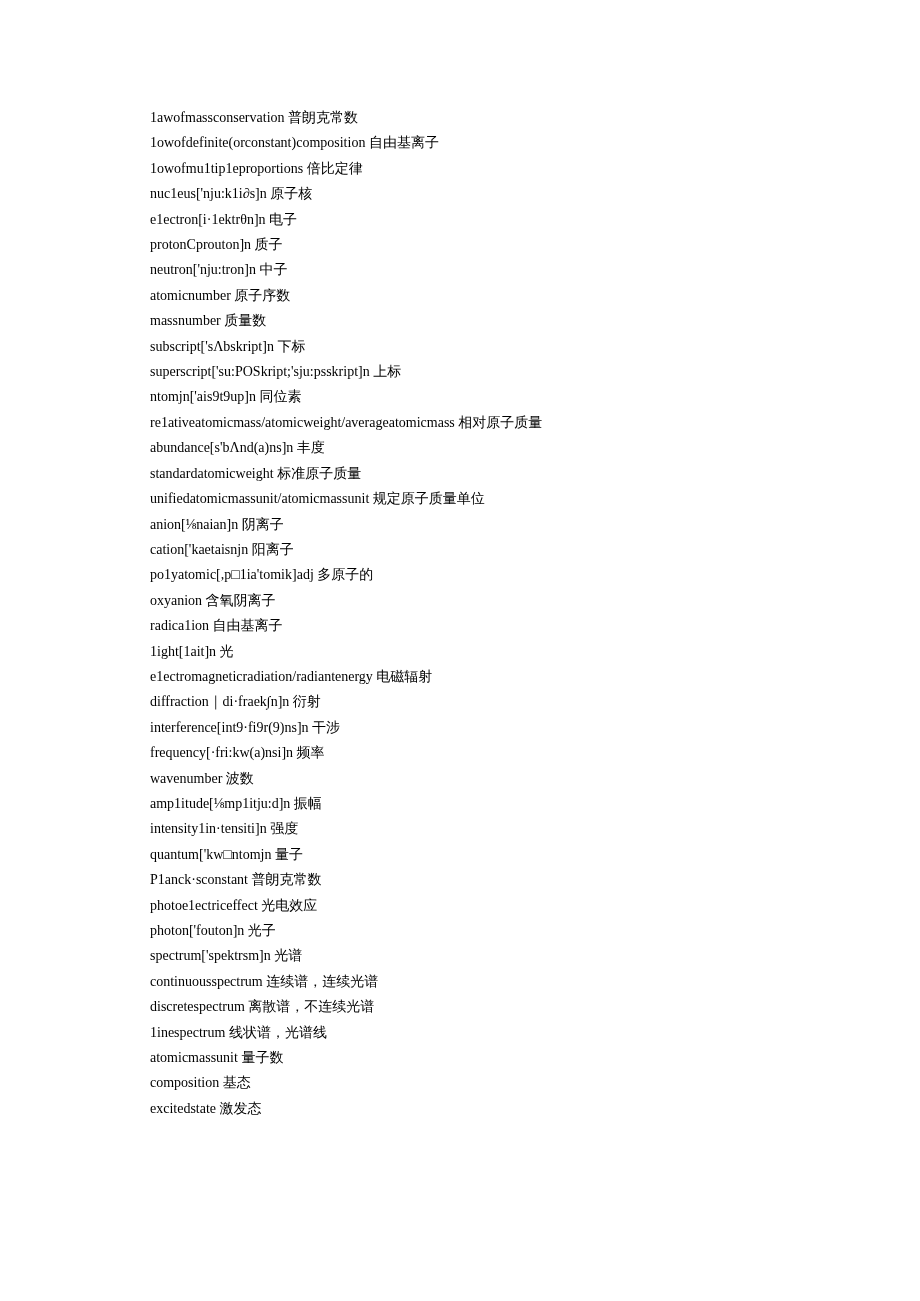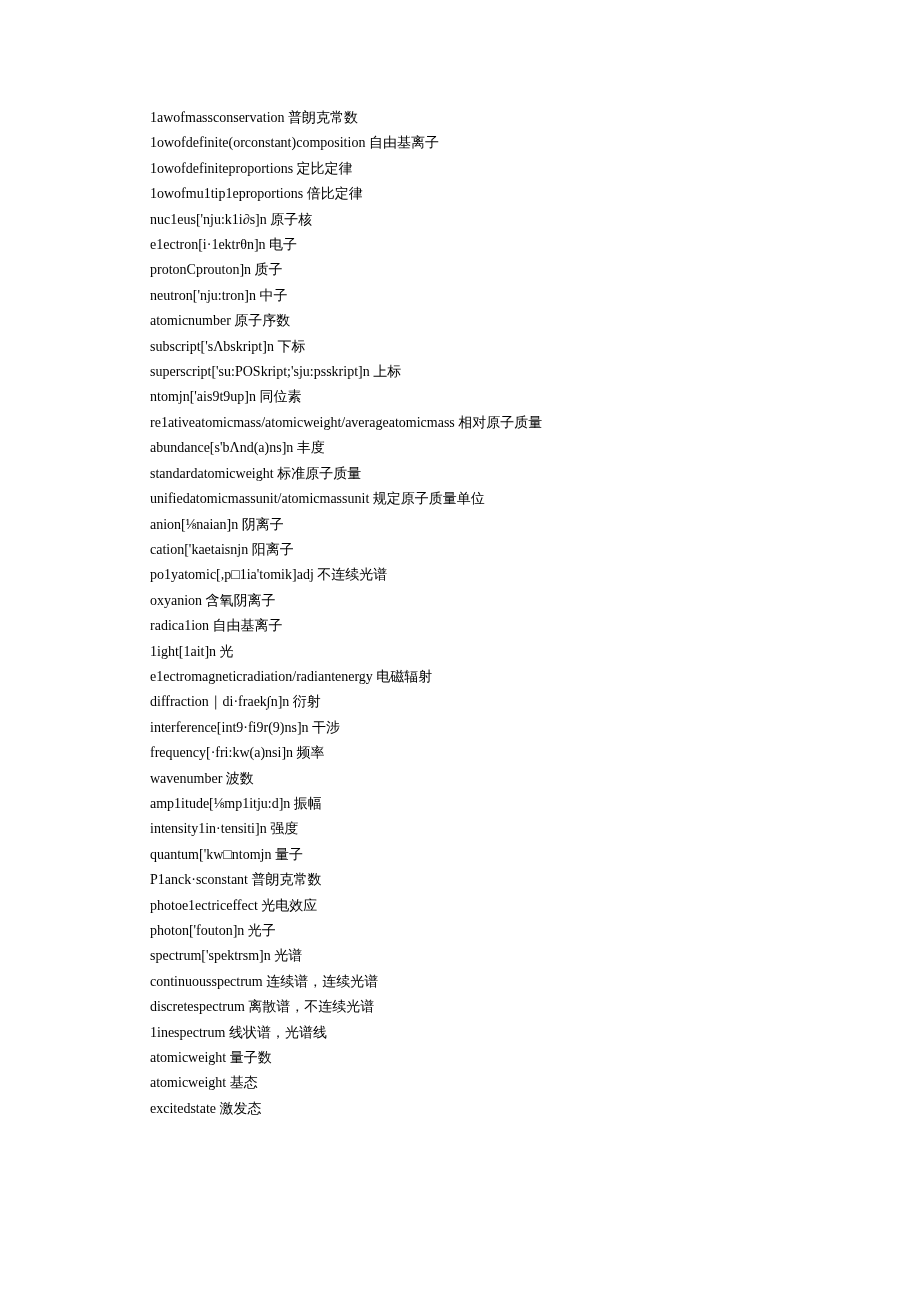--- a/index.html
+++ b/index.html
@@ -18,51 +18,51 @@
       color: #000000;
       white-space: nowrap;
     }
   </style>
 </head>
 <body>
 
 <div class="page">
   <div class="entry">1awofmassconservation 普朗克常数</div>
   <div class="entry">1owofdefinite(orconstant)composition 自由基离子</div>
-  <div class="entry">1owofdefiniteproportions 定比定律</div>
   <div class="entry">1owofmu1tip1eproportions 倍比定律</div>
   <div class="entry">nuc1eus['nju:k1i∂s]n 原子核</div>
   <div class="entry">e1ectron[i·1ektrθn]n 电子</div>
   <div class="entry">protonCprouton]n 质子</div>
   <div class="entry">neutron['nju:tron]n 中子</div>
   <div class="entry">atomicnumber 原子序数</div>
+  <div class="entry">massnumber 质量数</div>
   <div class="entry">subscript['sΛbskript]n 下标</div>
   <div class="entry">superscript['su:POSkript;'sju:psskript]n 上标</div>
   <div class="entry">ntomjn['ais9t9up]n 同位素</div>
   <div class="entry">re1ativeatomicmass/atomicweight/averageatomicmass 相对原子质量</div>
   <div class="entry">abundance[s'bΛnd(a)ns]n 丰度</div>
   <div class="entry">standardatomicweight 标准原子质量</div>
   <div class="entry">unifiedatomicmassunit/atomicmassunit 规定原子质量单位</div>
   <div class="entry">anion[⅛naian]n 阴离子</div>
   <div class="entry">cation['kaetaisnjn 阳离子</div>
-  <div class="entry">po1yatomic[,p□1ia'tomik]adj 不连续光谱</div>
+  <div class="entry">po1yatomic[,p□1ia'tomik]adj 多原子的</div>
   <div class="entry">oxyanion 含氧阴离子</div>
   <div class="entry">radica1ion 自由基离子</div>
   <div class="entry">1ight[1ait]n 光</div>
   <div class="entry">e1ectromagneticradiation/radiantenergy 电磁辐射</div>
   <div class="entry">diffraction｜di·fraek∫n]n 衍射</div>
   <div class="entry">interference[int9·fi9r(9)ns]n 干涉</div>
   <div class="entry">frequency[·fri:kw(a)nsi]n 频率</div>
   <div class="entry">wavenumber 波数</div>
   <div class="entry">amp1itude[⅛mp1itju:d]n 振幅</div>
   <div class="entry">intensity1in·tensiti]n 强度</div>
   <div class="entry">quantum['kw□ntomjn 量子</div>
   <div class="entry">P1anck·sconstant 普朗克常数</div>
   <div class="entry">photoe1ectriceffect 光电效应</div>
   <div class="entry">photon['fouton]n 光子</div>
   <div class="entry">spectrum['spektrsm]n 光谱</div>
   <div class="entry">continuousspectrum 连续谱，连续光谱</div>
   <div class="entry">discretespectrum 离散谱，不连续光谱</div>
   <div class="entry">1inespectrum 线状谱，光谱线</div>
-  <div class="entry">atomicweight 量子数</div>
-  <div class="entry">atomicweight 基态</div>
+  <div class="entry">atomicmassunit 量子数</div>
+  <div class="entry">composition 基态</div>
   <div class="entry">excitedstate 激发态</div>
 </div>
 
 </body></html>

